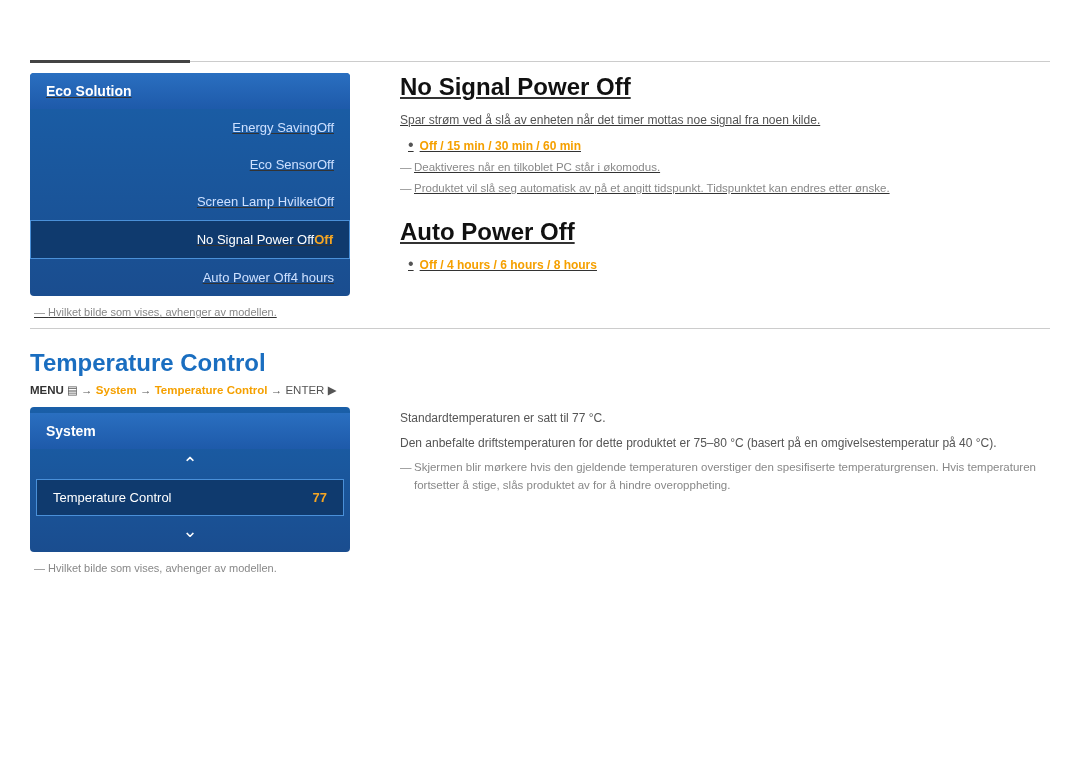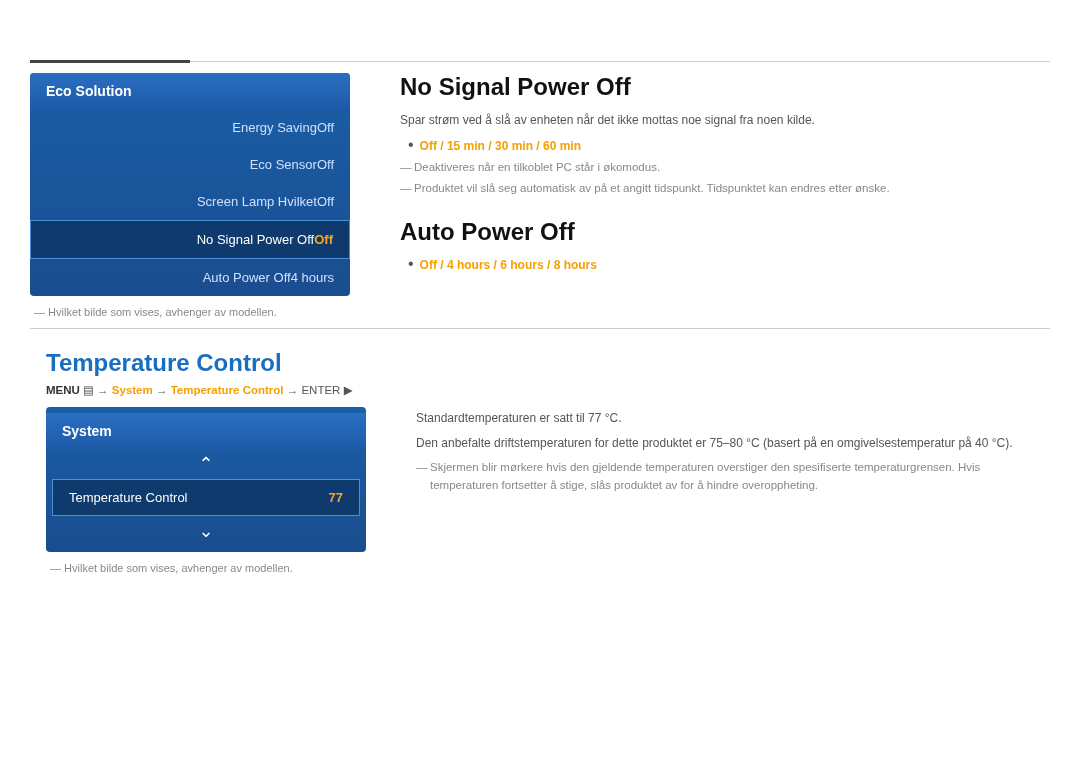--- a/index.html
+++ b/index.html
@@ -38,20 +38,21 @@
       height: 1px;
       background: #ccc;
     }
 
     .main-content {
       display: flex;
       flex-direction: row;
       padding: 0 30px;
       margin-top: 10px;
       gap: 30px;
+      text-decoration: underline;
     }
 
     
     .left-panel {
       width: 320px;
       flex-shrink: 0;
     }
 
     
     .menu-box {
@@ -157,21 +158,21 @@
     }
 
     .section-gap {
       margin-bottom: 20px;
     }
 
     
     .bottom-content {
       display: flex;
       flex-direction: row;
-      padding: 0 46px;
+      padding: 0 30px;
       margin-top: 20px;
       gap: 30px;
     }
 
     
     .mid-divider {
       margin: 0 30px;
       border: none;
       border-top: 1px solid #ccc;
       margin-top: 10px;
@@ -303,21 +304,21 @@
           <span class="menu-item-value">4 hours</span>
         </div>
       </div>
       <div class="footnote">Hvilket bilde som vises, avhenger av modellen.</div>
     </div>
 
     <div class="right-panel">
 
       <div class="section-gap">
         <div class="section-title">No Signal Power Off</div>
-        <div class="section-desc">Spar strøm ved å slå av enheten når det ikke mottas noe signal fra noen kilde.</div>
+        <div class="section-desc">Spar strøm ved å slå av enheten når det timer mottas noe signal fra noen kilde.</div>
         <div class="bullet-item">
           <span class="bullet-dot">•</span>
           <span class="bullet-text-orange">Off / 15 min / 30 min / 60 min</span>
         </div>
         <div class="dash-note">Deaktiveres når en tilkoblet PC står i økomodus.</div>
         <div class="dash-note">Produktet vil slå seg automatisk av på et angitt tidspunkt. Tidspunktet kan endres etter ønske.</div>
       </div>
 
       <div class="section-gap">
         <div class="section-title">Auto Power Off</div>

